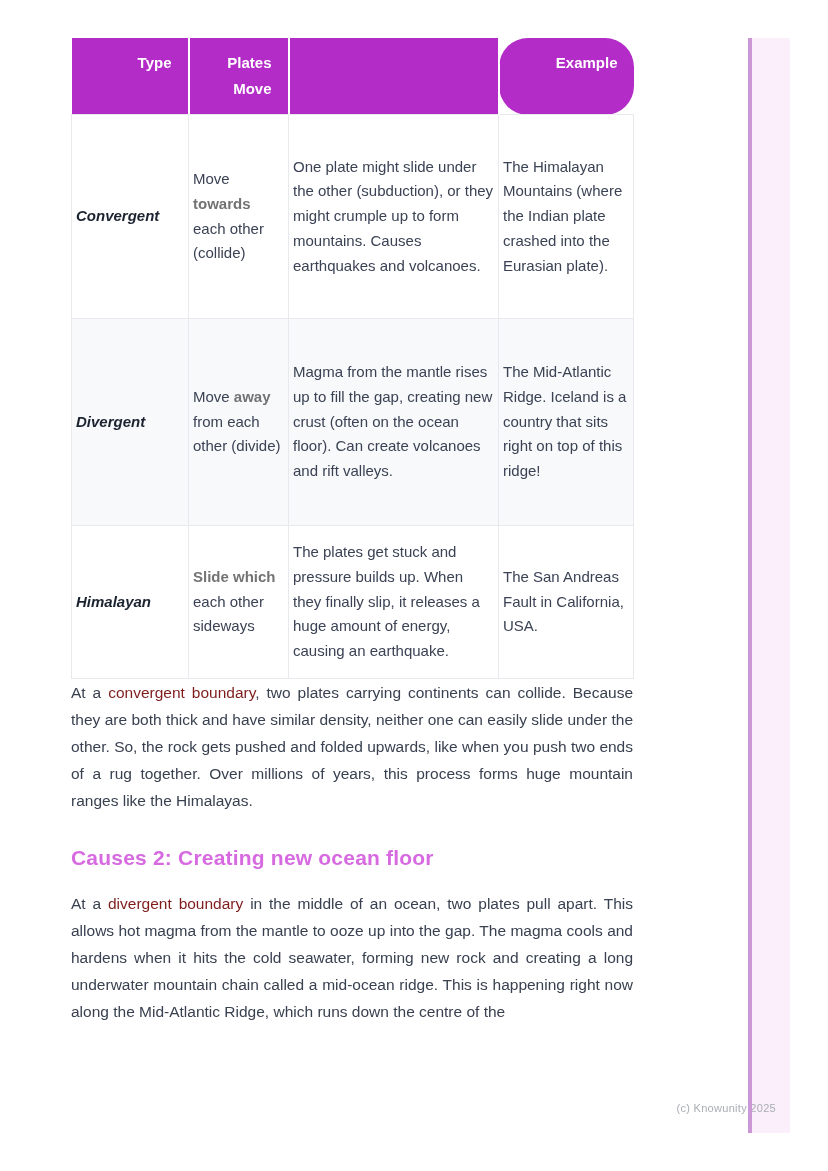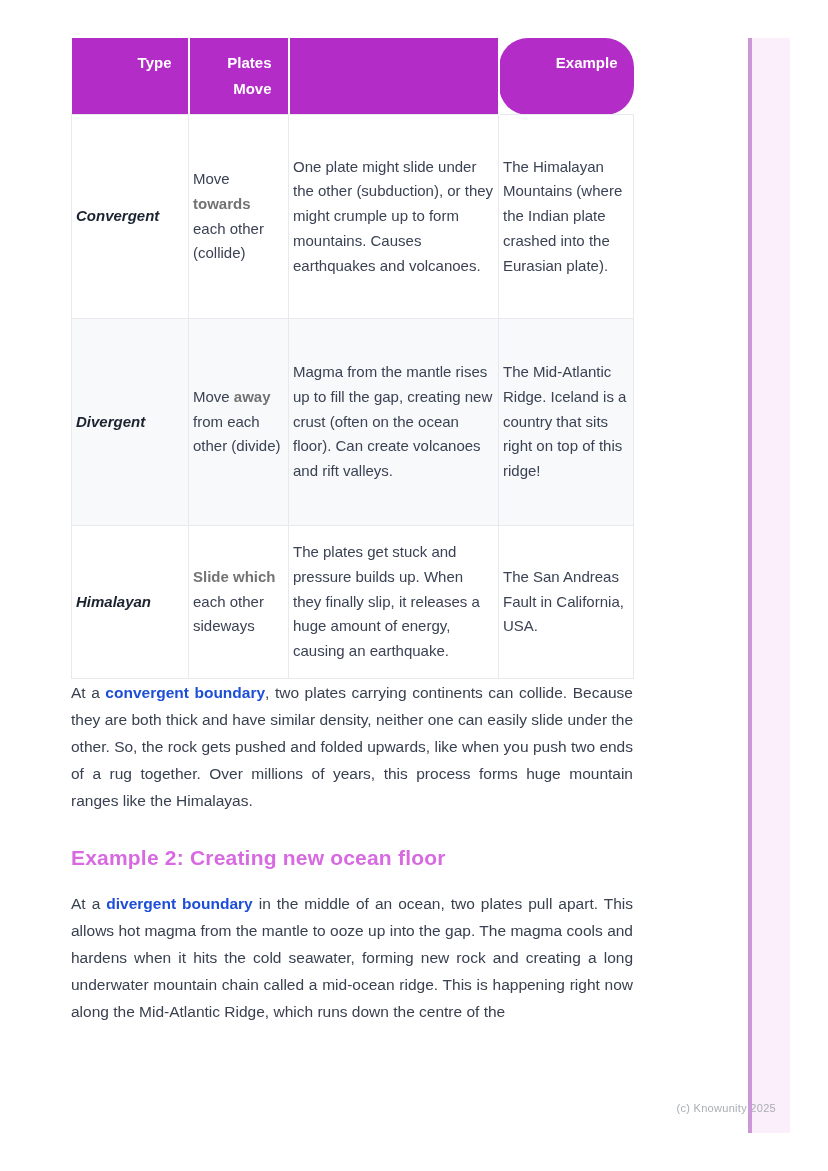--- a/index.html
+++ b/index.html
@@ -72,21 +72,21 @@
     margin: 32px 0 20px 0;
     letter-spacing: 0.2px;
   }
   p.body-para {
     font-size: 15.5px;
     line-height: 27px;
     color: #394150;
     text-align: justify;
     margin: 0 0 30px 0;
   }
-  .para-bold { font-weight: 700; color: #1d4ed8; }
+  .para-bold { font-weight: 400; color: #7f1d1d; }
 </style>
 </head>
 <body>
 
 <div class="accent-strip"></div>
 <div class="accent-line"></div>
 <div class="watermark">(c) Knowunity 2025</div>
 
 <div class="content">
 
@@ -120,16 +120,16 @@
       <td class="type-cell">Himalayan</td>
       <td><span></span><span class="cell-bold">Slide which</span><span> each other sideways</span></td>
       <td>The plates get stuck and pressure builds up. When they finally slip, it releases a huge amount of energy, causing an earthquake.</td>
       <td>The San Andreas Fault in California, USA.</td>
     </tr>
   </tbody>
     </table>
 
   <p class="body-para"><span>At a </span><span class="para-bold">convergent boundary</span><span>, two plates carrying continents can collide. Because they are both thick and have similar density, neither one can easily slide under the other. So, the rock gets pushed and folded upwards, like when you push two ends of a rug together. Over millions of years, this process forms huge mountain ranges like the Himalayas.</span></p>
 
-  <h2 class="section-heading">Example 2: Creating new ocean floor</h2>
+  <h2 class="section-heading">Causes 2: Creating new ocean floor</h2>
   <p class="body-para"><span>At a </span><span class="para-bold">divergent boundary</span><span> in the middle of an ocean, two plates pull apart. This allows hot magma from the mantle to ooze up into the gap. The magma cools and hardens when it hits the cold seawater, forming new rock and creating a long underwater mountain chain called a mid-ocean ridge. This is happening right now along the Mid-Atlantic Ridge, which runs down the centre of the</span></p>
 
 </div>
 
 </body></html>

